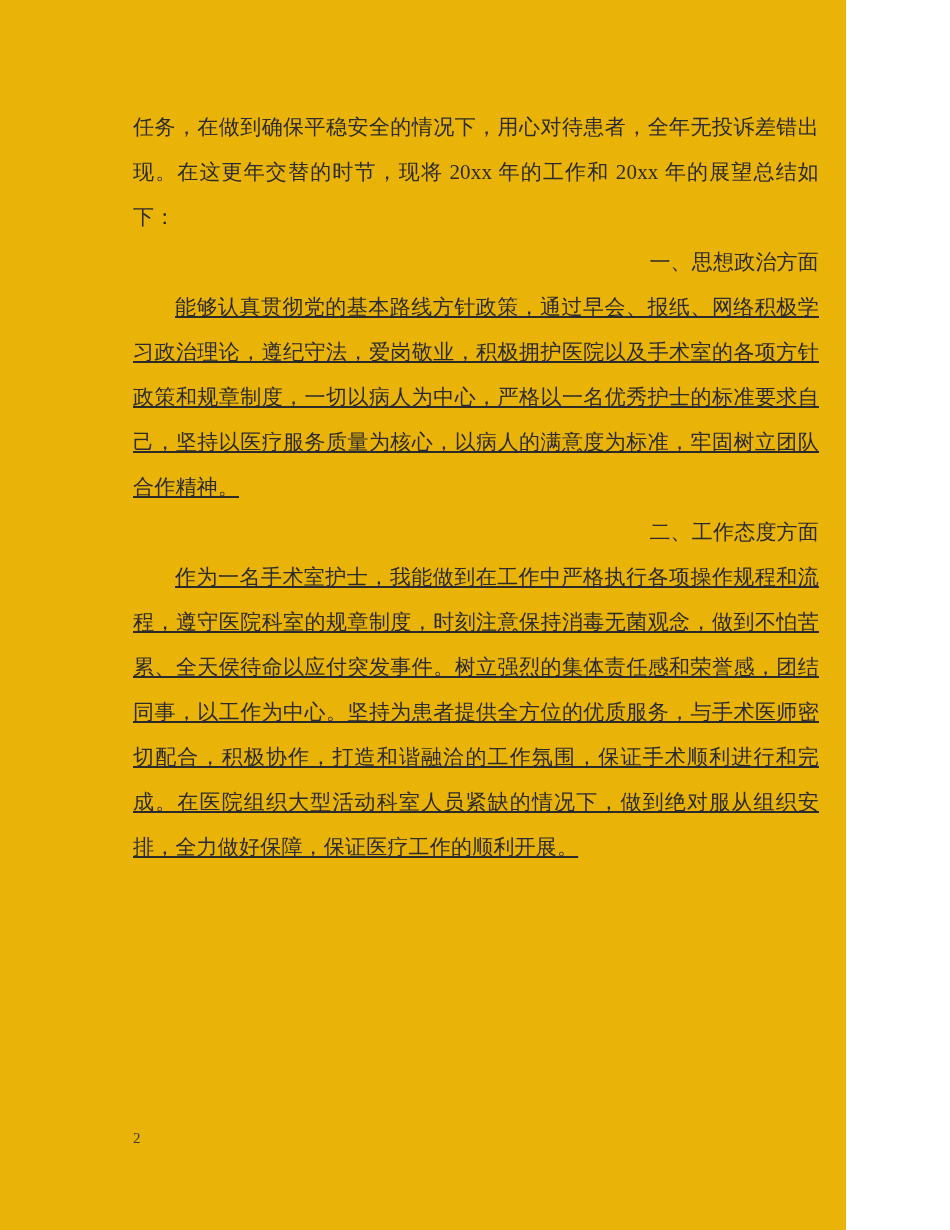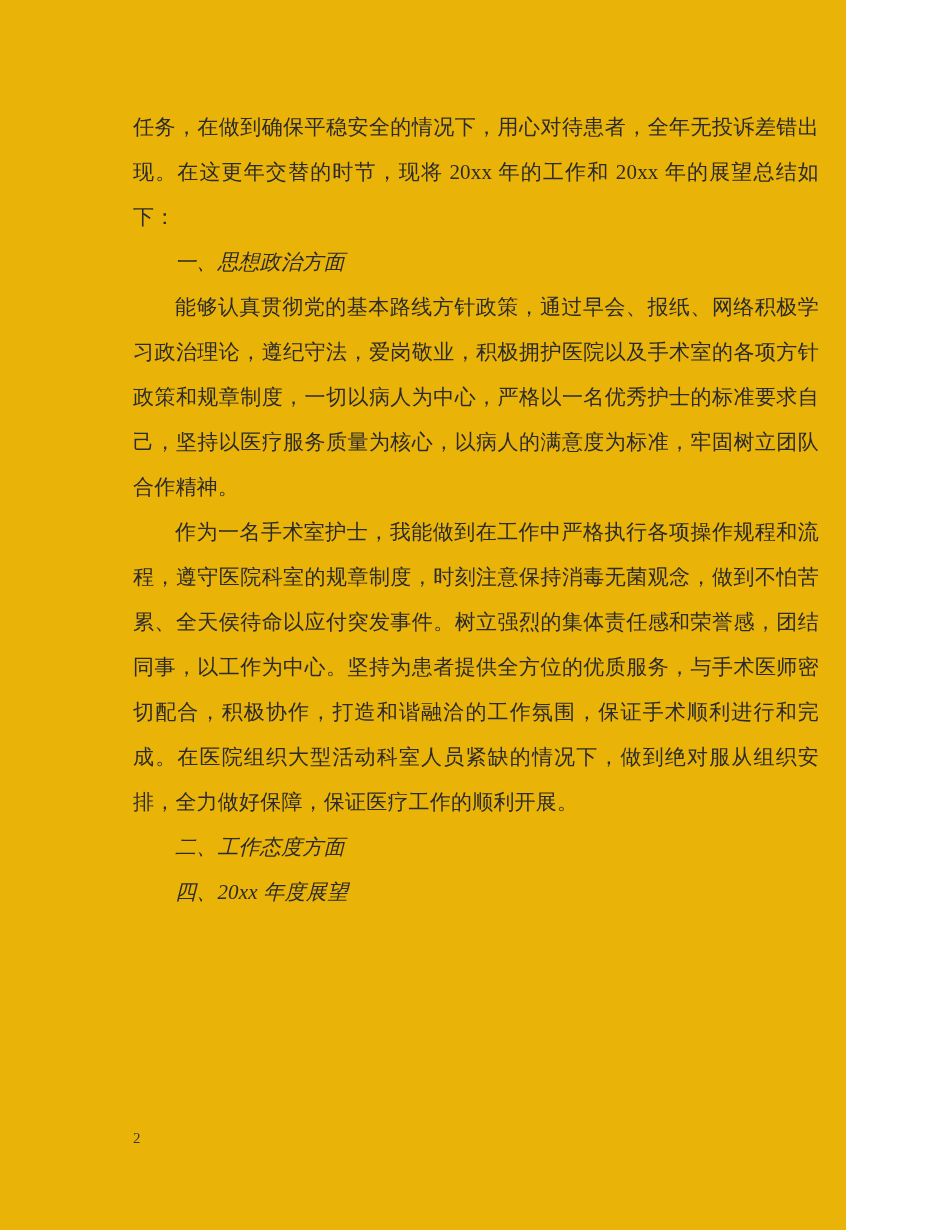--- a/index.html
+++ b/index.html
@@ -44,27 +44,27 @@
   }
 
   
   .para.cont {
     text-indent: 0;
   }
 
   
   .para.indent {
     text-indent: 42px;
+    text-decoration: underline;
   }
 
   
   .para.heading {
     text-indent: 42px;
-    text-align: left;
-    font-style: italic;
+    text-align: right;
   }
 
   .page-number {
     position: absolute;
     left: 133px;
     top: 1128px;
     font-family: "Liberation Serif", "DejaVu Serif", serif;
     font-size: 15px;
     line-height: 20px;
     color: #3a3a3a;
@@ -76,25 +76,24 @@
 <div class="page">
 
   <div class="text-block">
 
     <p class="para cont">任务，在做到确保平稳安全的情况下，用心对待患者，全年无投诉差错出现。在这更年交替的时节，现将 20xx 年的工作和 20xx 年的展望总结如下：</p>
 
     <p class="para heading">一、思想政治方面</p>
 
     <p class="para indent">能够认真贯彻党的基本路线方针政策，通过早会、报纸、网络积极学习政治理论，遵纪守法，爱岗敬业，积极拥护医院以及手术室的各项方针政策和规章制度，一切以病人为中心，严格以一名优秀护士的标准要求自己，坚持以医疗服务质量为核心，以病人的满意度为标准，牢固树立团队合作精神。</p>
 
+    <p class="para heading">二、工作态度方面</p>
+
     <p class="para indent">作为一名手术室护士，我能做到在工作中严格执行各项操作规程和流程，遵守医院科室的规章制度，时刻注意保持消毒无菌观念，做到不怕苦累、全天侯待命以应付突发事件。树立强烈的集体责任感和荣誉感，团结同事，以工作为中心。坚持为患者提供全方位的优质服务，与手术医师密切配合，积极协作，打造和谐融洽的工作氛围，保证手术顺利进行和完成。在医院组织大型活动科室人员紧缺的情况下，做到绝对服从组织安排，全力做好保障，保证医疗工作的顺利开展。</p>
-
-    <p class="para heading">二、工作态度方面</p>
 
 
 
-    <p class="para heading">四、20xx 年度展望</p>
 
   </div>
 
   <div class="page-number">2</div>
 
 </div>
 
 </body></html>

